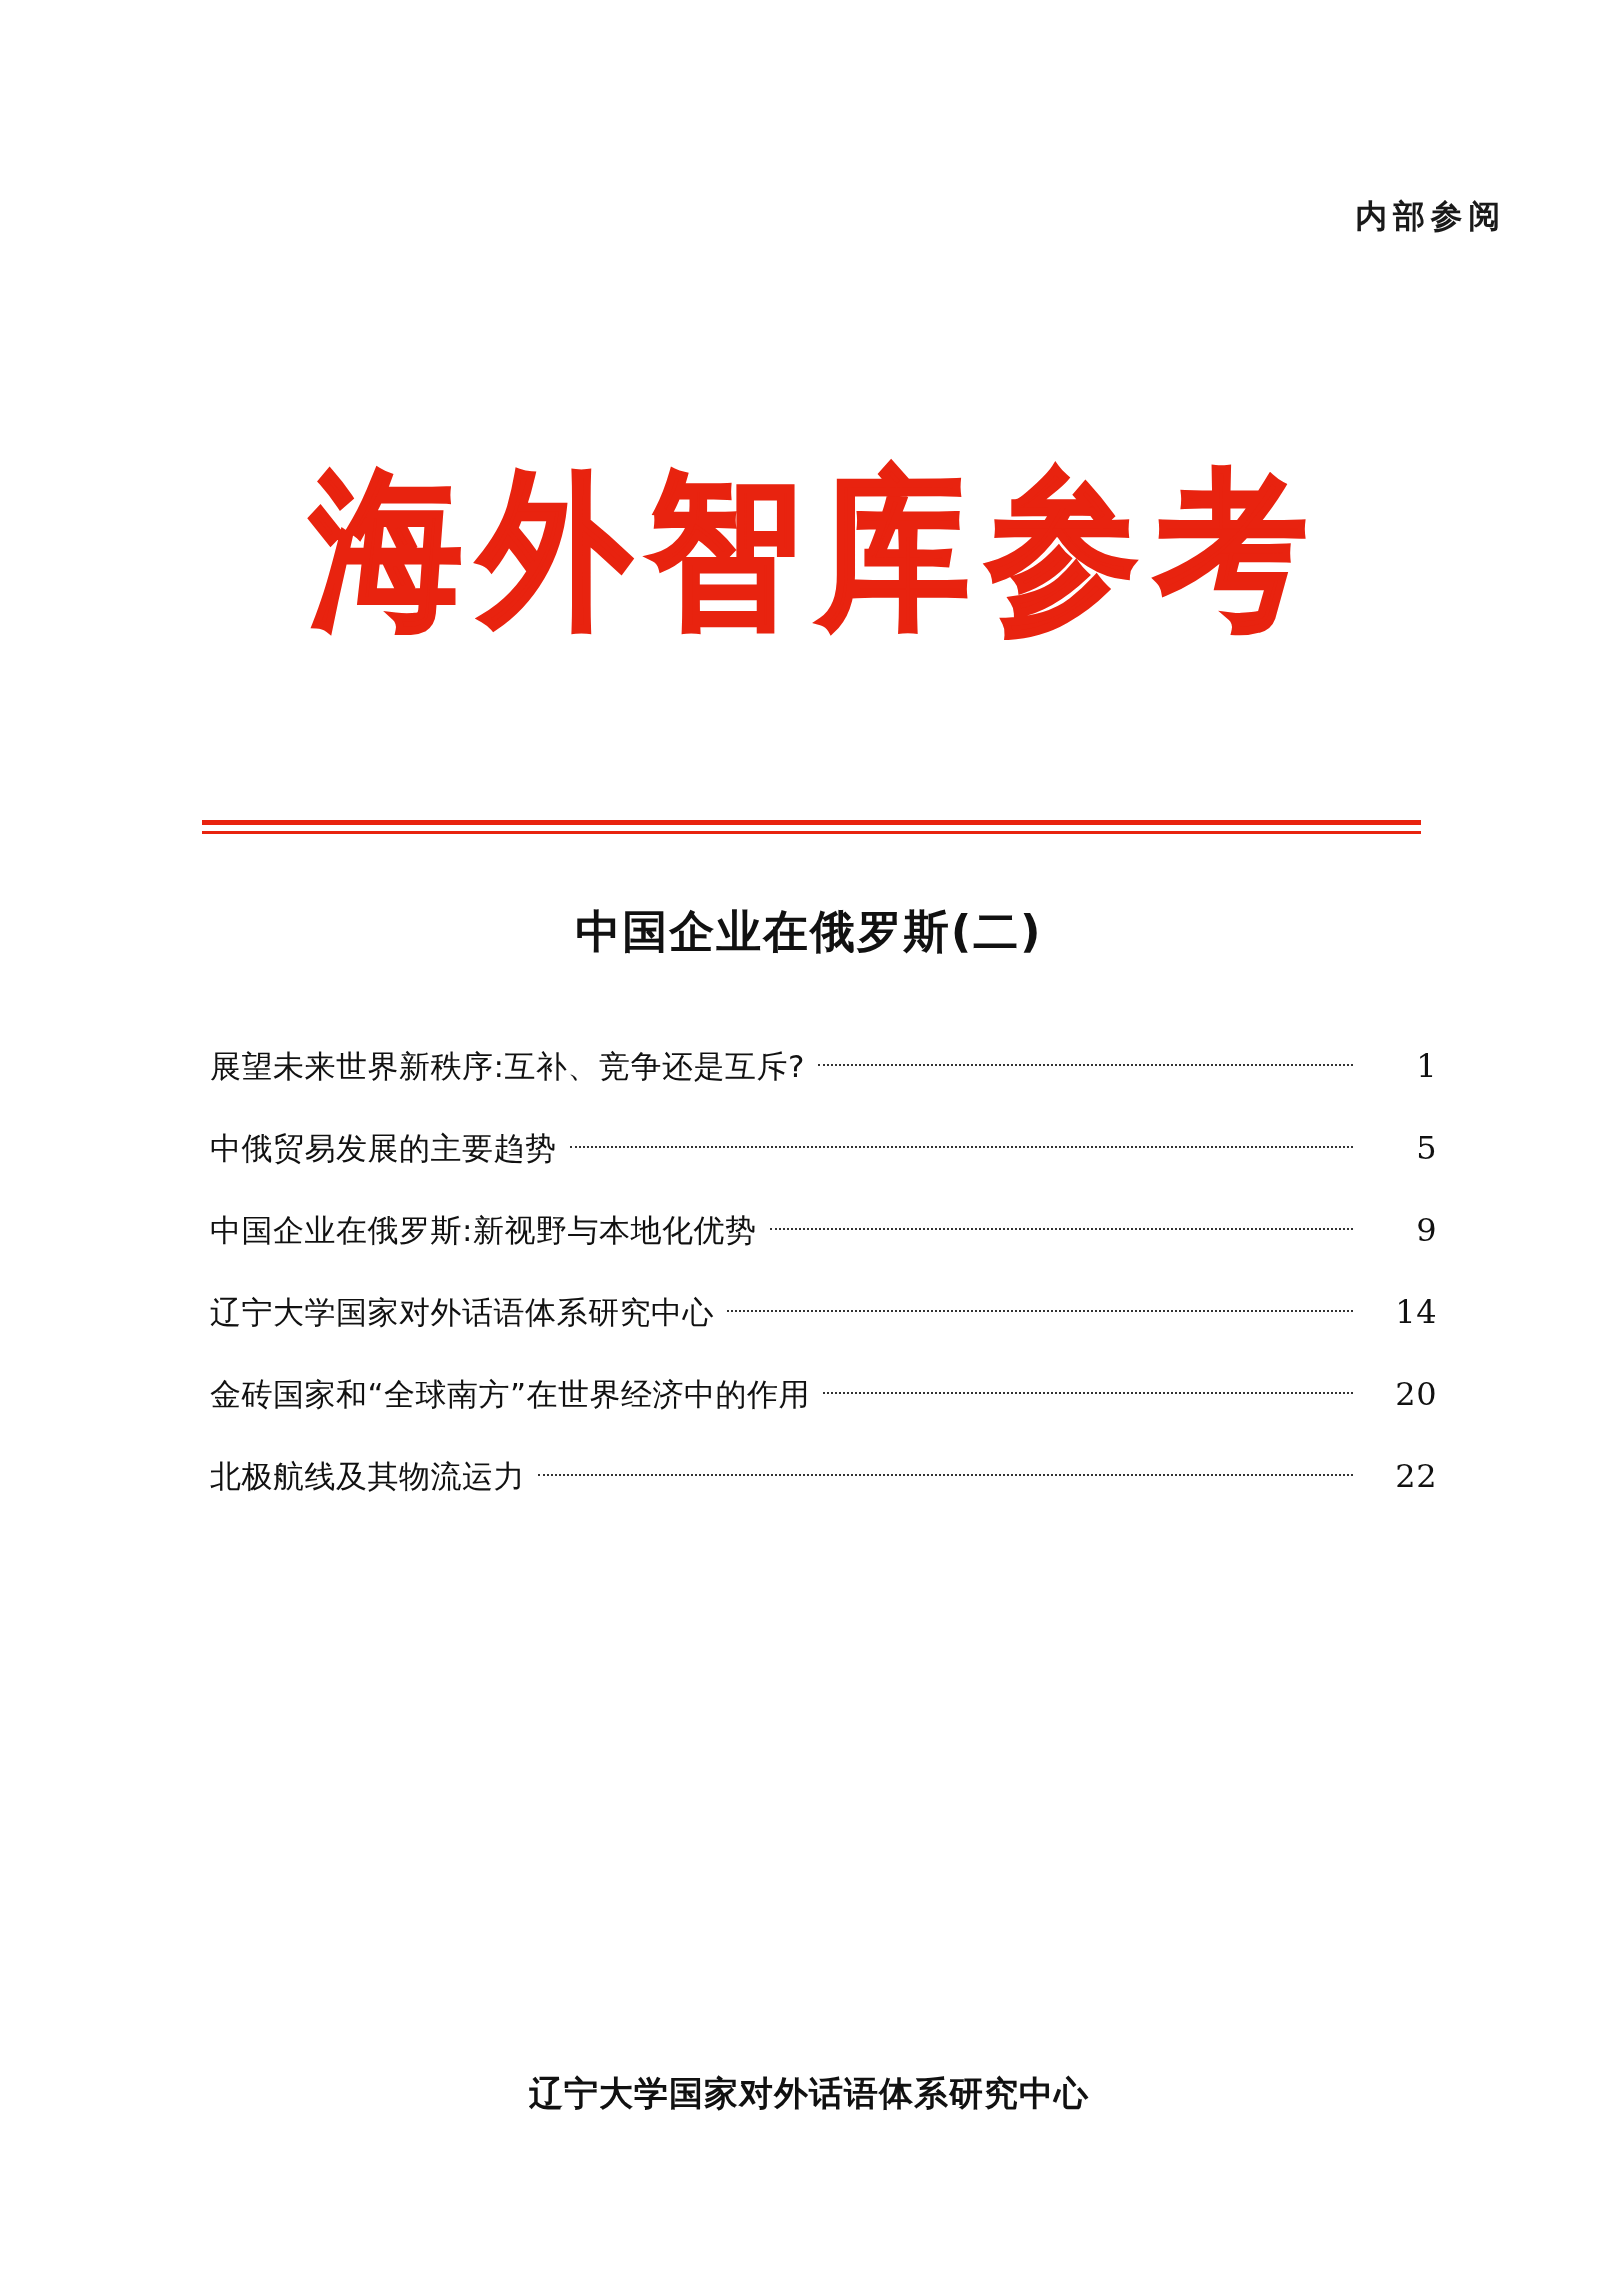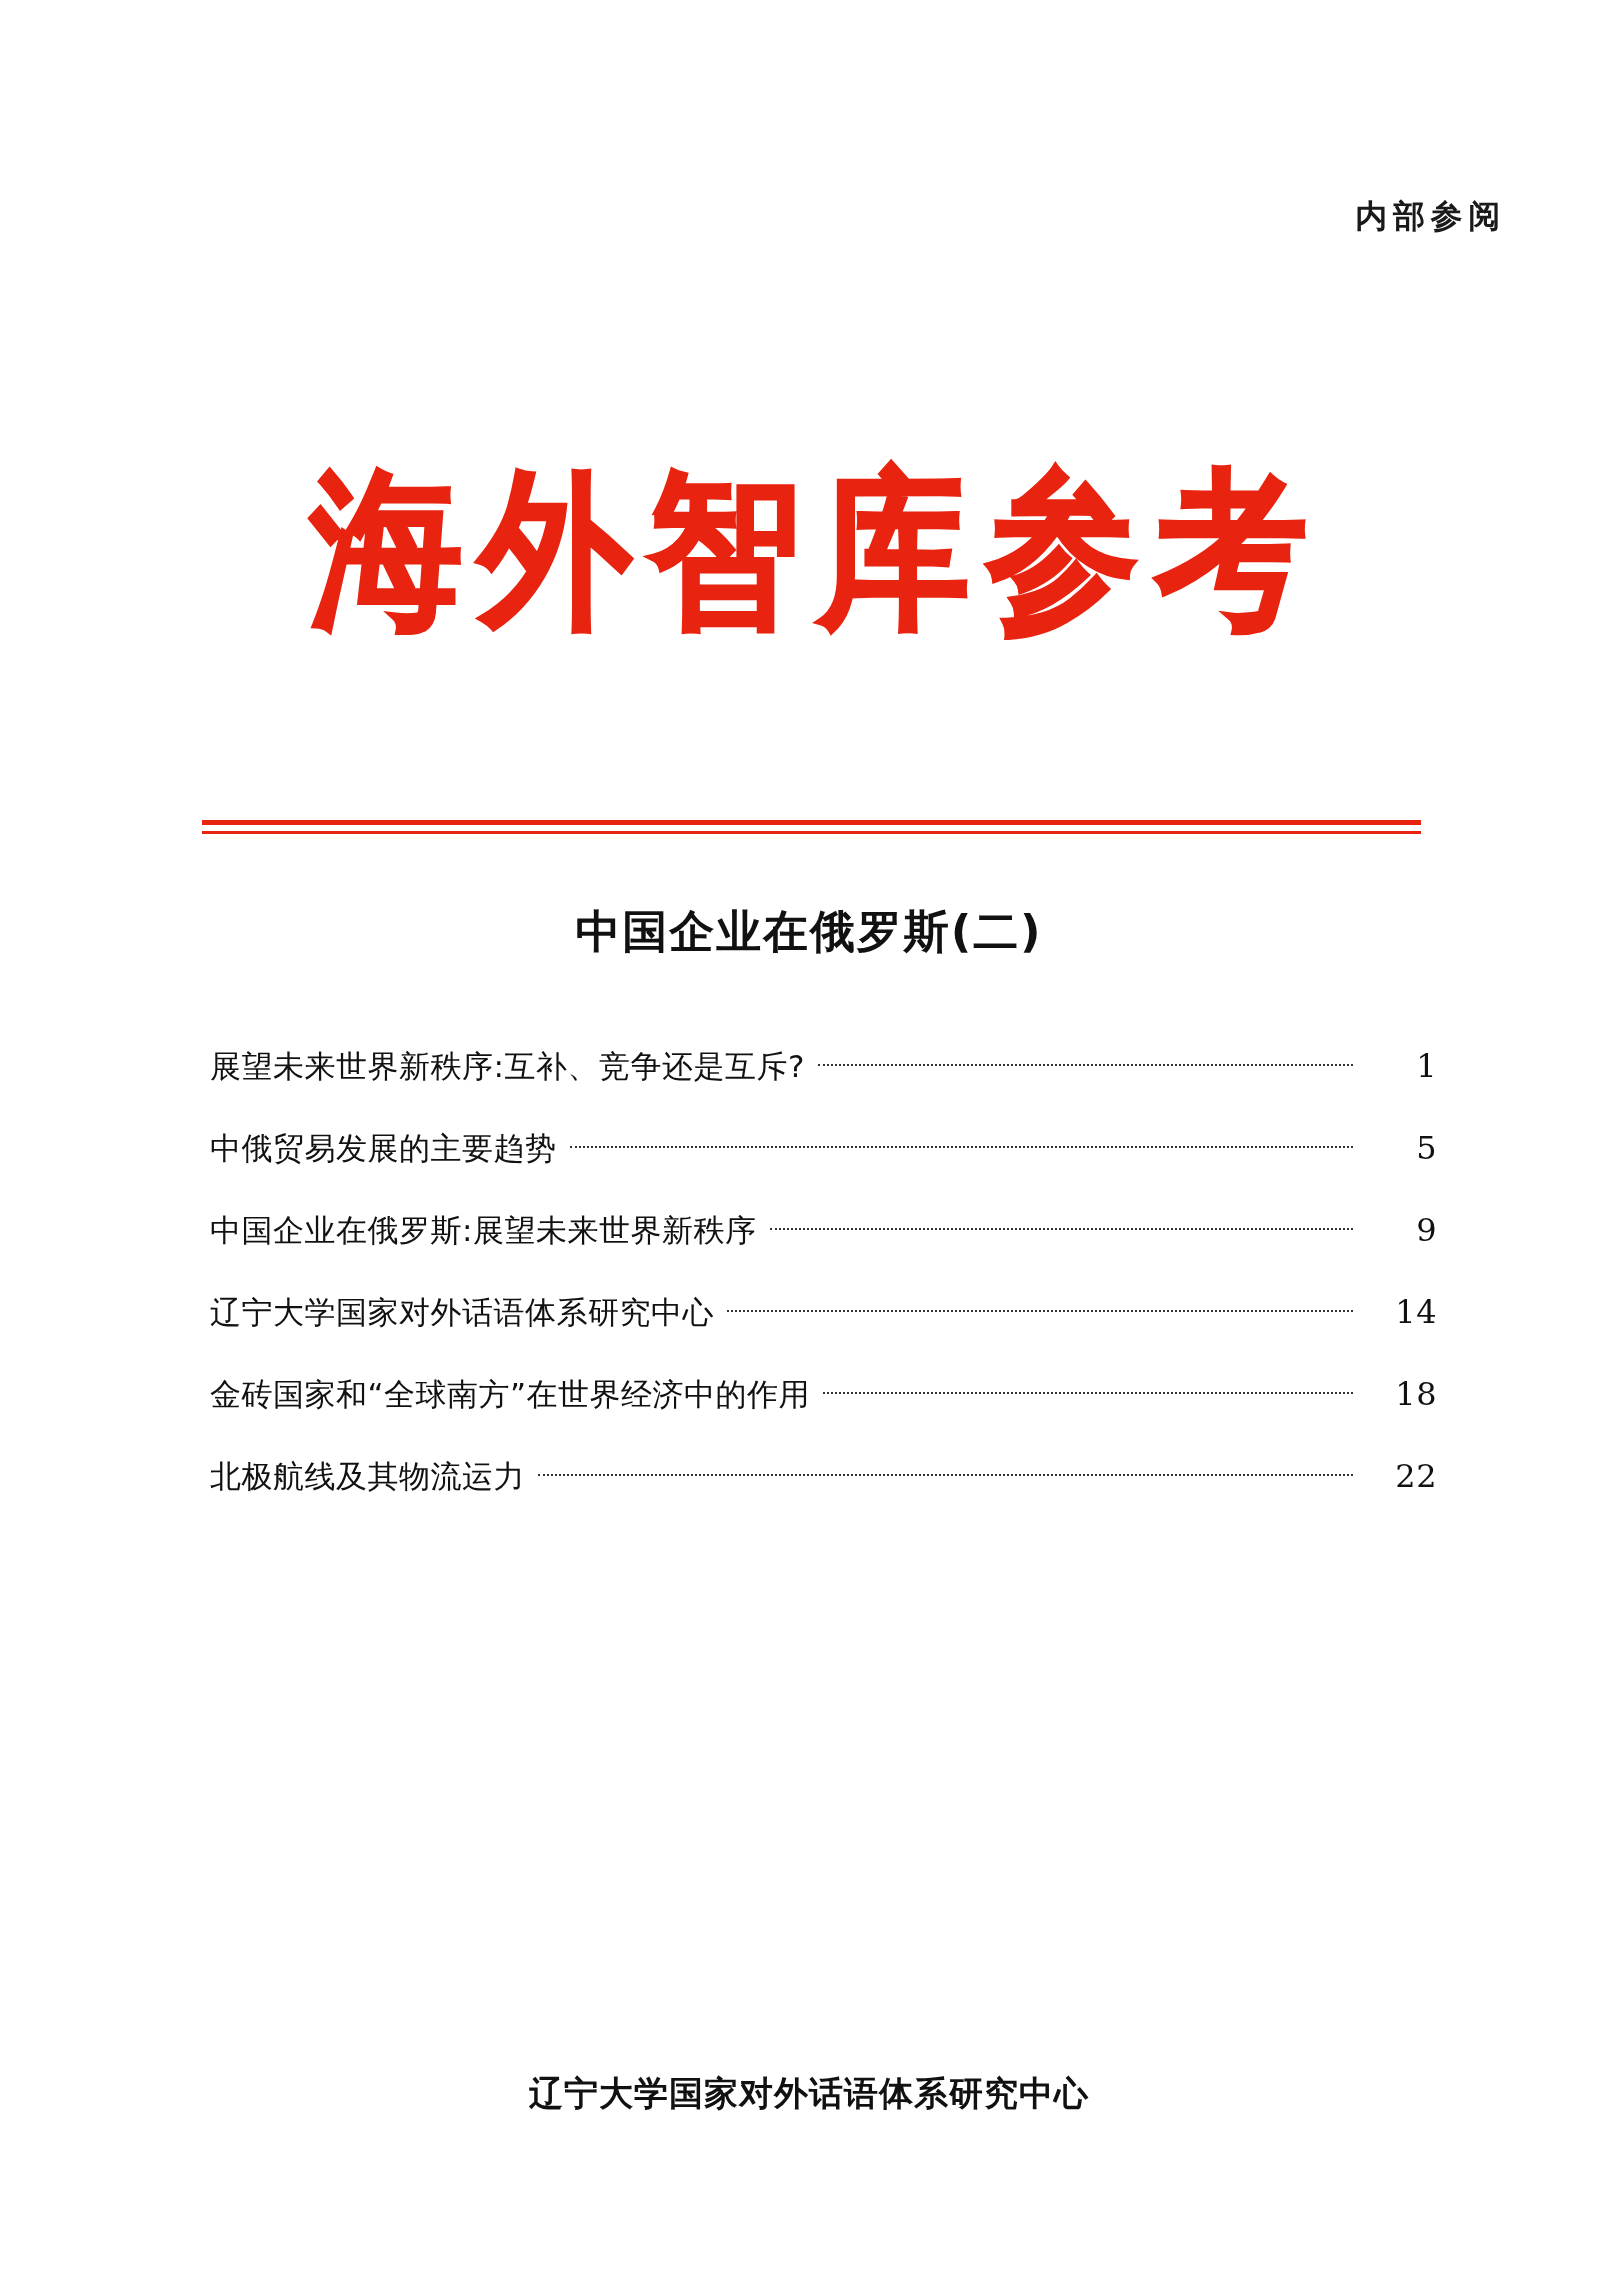--- a/index.html
+++ b/index.html
@@ -189,35 +189,35 @@
       <span class="toc-page">1</span>
     </div>
 
     <div class="toc-item">
       <span class="toc-label">中俄贸易发展的主要趋势</span>
       <span class="toc-leader"></span>
       <span class="toc-page">5</span>
     </div>
 
     <div class="toc-item">
-      <span class="toc-label">中国企业在俄罗斯:展望未来世界新秩序</span>
+      <span class="toc-label">中国企业在俄罗斯:新视野与本地化优势</span>
       <span class="toc-leader"></span>
       <span class="toc-page">9</span>
     </div>
 
     <div class="toc-item">
       <span class="toc-label">辽宁大学国家对外话语体系研究中心</span>
       <span class="toc-leader"></span>
       <span class="toc-page">14</span>
     </div>
 
     <div class="toc-item">
       <span class="toc-label">金砖国家和“全球南方”在世界经济中的作用</span>
       <span class="toc-leader"></span>
-      <span class="toc-page">18</span>
+      <span class="toc-page">20</span>
     </div>
 
     <div class="toc-item">
       <span class="toc-label">北极航线及其物流运力</span>
       <span class="toc-leader"></span>
       <span class="toc-page">22</span>
     </div>
 
   </div>
 

